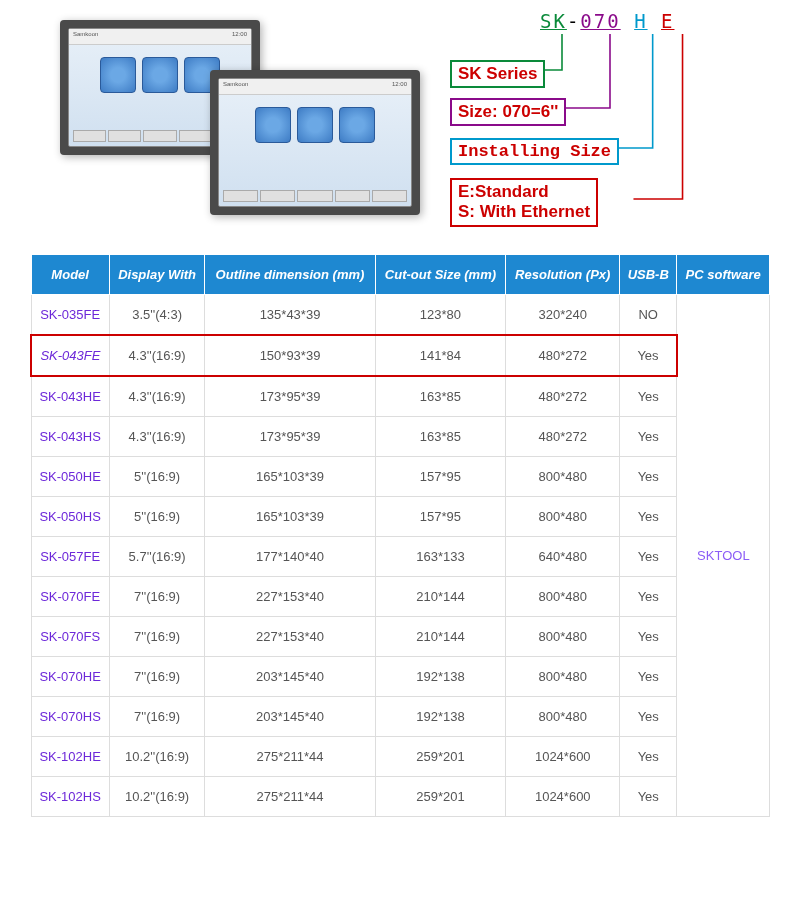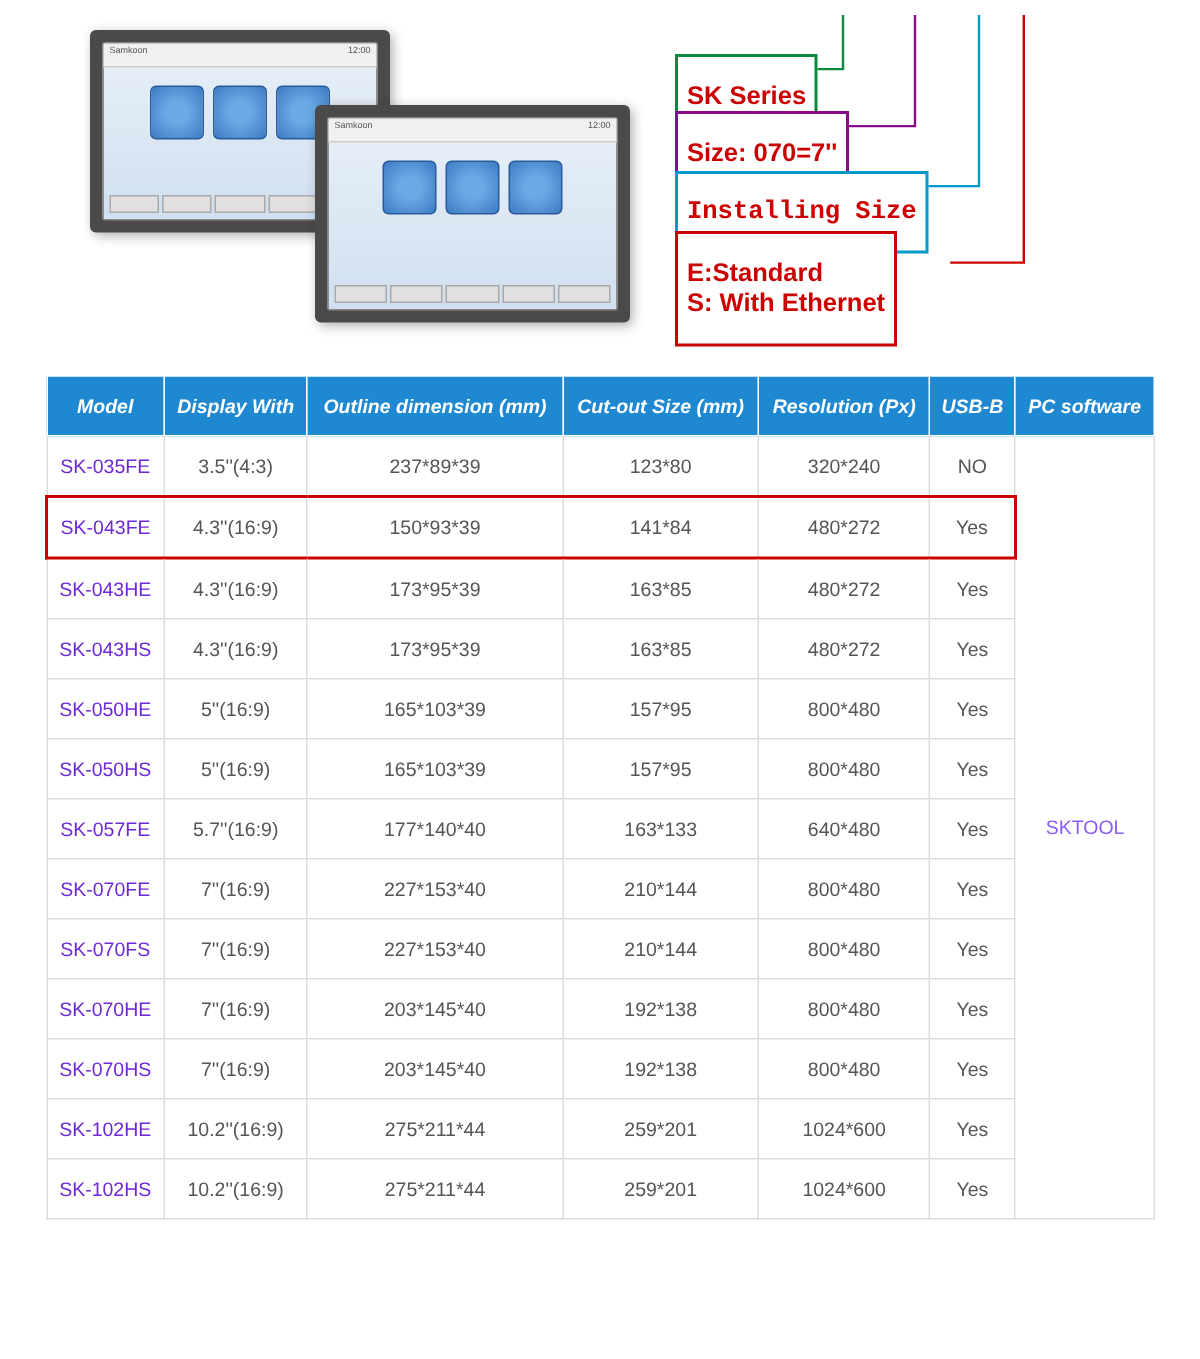--- a/index.html
+++ b/index.html
@@ -83,21 +83,21 @@
     margin-left: 90px;
     margin-bottom: 2px;
   }
   .model-code .part-sk { color: #0a8a3a; text-decoration: underline; text-decoration-color: #0a8a3a; }
   .model-code .part-070 { color: #8a0a8a; text-decoration: underline; text-decoration-color: #8a0a8a; }
   .model-code .part-h { color: #0099cc; text-decoration: underline; text-decoration-color: #0099cc; }
   .model-code .part-e { color: #cc0000; text-decoration: underline; text-decoration-color: #cc0000; }
   .diagram-lines { position: relative; height: 200px; }
   .name-box {
     border: 2px solid;
-    padding: 16px 6px;
+    padding: 2px 6px;
     display: inline-block;
     font-size: 17px;
     font-weight: bold;
     background: #fff;
     position: absolute;
     left: 0;
   }
   .box-sk { border-color: #0a8a3a; color: #cc0000; top: 26px; }
   .box-size { border-color: #8a0a8a; color: #cc0000; top: 64px; }
   .box-install { border-color: #0099cc; color: #cc0000; top: 104px; font-family: Liberation Mono, monospace; }
@@ -127,21 +127,21 @@
     border: 1px solid #ddd;
     padding: 12px 6px;
     text-align: center;
     color: #555;
   }
   table.spec td.model-cell { color: #6d28d9; font-weight: 500; }
   table.spec tr.highlighted td {
     border-top: 2px solid #cc0000;
     border-bottom: 2px solid #cc0000;
   }
-  table.spec tr.highlighted td:first-child { border-left: 2px solid #cc0000; }
+  table.spec tr.highlighted td:first-child { border-left: 2px solid #cc0000; font-style: italic; }
   table.spec tr.highlighted td:last-of-type { }
   table.spec td.pcsw {
     color: #8b5cf6;
     font-weight: 500;
     vertical-align: middle;
     border: 1px solid #ddd;
   }
   
   tr.highlighted td.usb { border-right: 2px solid #cc0000; }
 </style>
@@ -186,29 +186,34 @@
             <div></div>
             <div></div>
             <div></div>
             <div></div>
           </div>
       </div>
     </div>
   </div>
 
   <div class="naming-diagram">
+    <div class="model-code">
+      <span class="part-sk">SK</span><span>-</span><span class="part-070">070</span>
+      <span class="part-h">H</span>
+      <span class="part-e">E</span>
+    </div>
     <div class="diagram-lines">
       <svg class="connectors" viewBox="0 0 300 230" preserveAspectRatio="none">
         <path d="M 105 0 L 105 36 L 84 36" stroke="#0a8a3a" stroke-width="1.5" fill="none"></path>
         <path d="M 150 0 L 150 74 L 108 74" stroke="#8a0a8a" stroke-width="1.5" fill="none"></path>
         <path d="M 190 0 L 190 114 L 118 114" stroke="#0099cc" stroke-width="1.5" fill="none"></path>
         <path d="M 218 0 L 218 165 L 172 165" stroke="#cc0000" stroke-width="1.5" fill="none"></path>
       </svg>
       <div class="name-box box-sk">SK Series</div>
-      <div class="name-box box-size">Size: 070=7''</div>
+      <div class="name-box box-size">Size: 070=6''</div>
       <div class="name-box box-install">Installing Size</div>
       <div class="name-box box-es">
         <span class="lbl-e">E:</span><span>Standard</span><br>
         <span class="lbl-s">S:</span><span> With Ethernet</span>
       </div>
     </div>
   </div>
 </div>
 
 <div class="spec-table-wrap">
@@ -221,21 +226,21 @@
         <th>Cut-out Size (mm)</th>
         <th>Resolution (Px)</th>
         <th>USB-B</th>
         <th>PC software</th>
       </tr>
     </thead>
     <tbody id="spec-body">
         <tr>
           <td class="model-cell">SK-035FE</td>
           <td>3.5''(4:3)</td>
-          <td>237*89*39</td>
+          <td>135*43*39</td>
           <td>123*80</td>
           <td>320*240</td>
           <td class="usb">NO</td>
           <td class="pcsw" rowspan="13">SKTOOL</td>
         </tr>
         <tr class="highlighted">
           <td class="model-cell">SK-043FE</td>
           <td>4.3''(16:9)</td>
           <td>150*93*39</td>
           <td>141*84</td>

